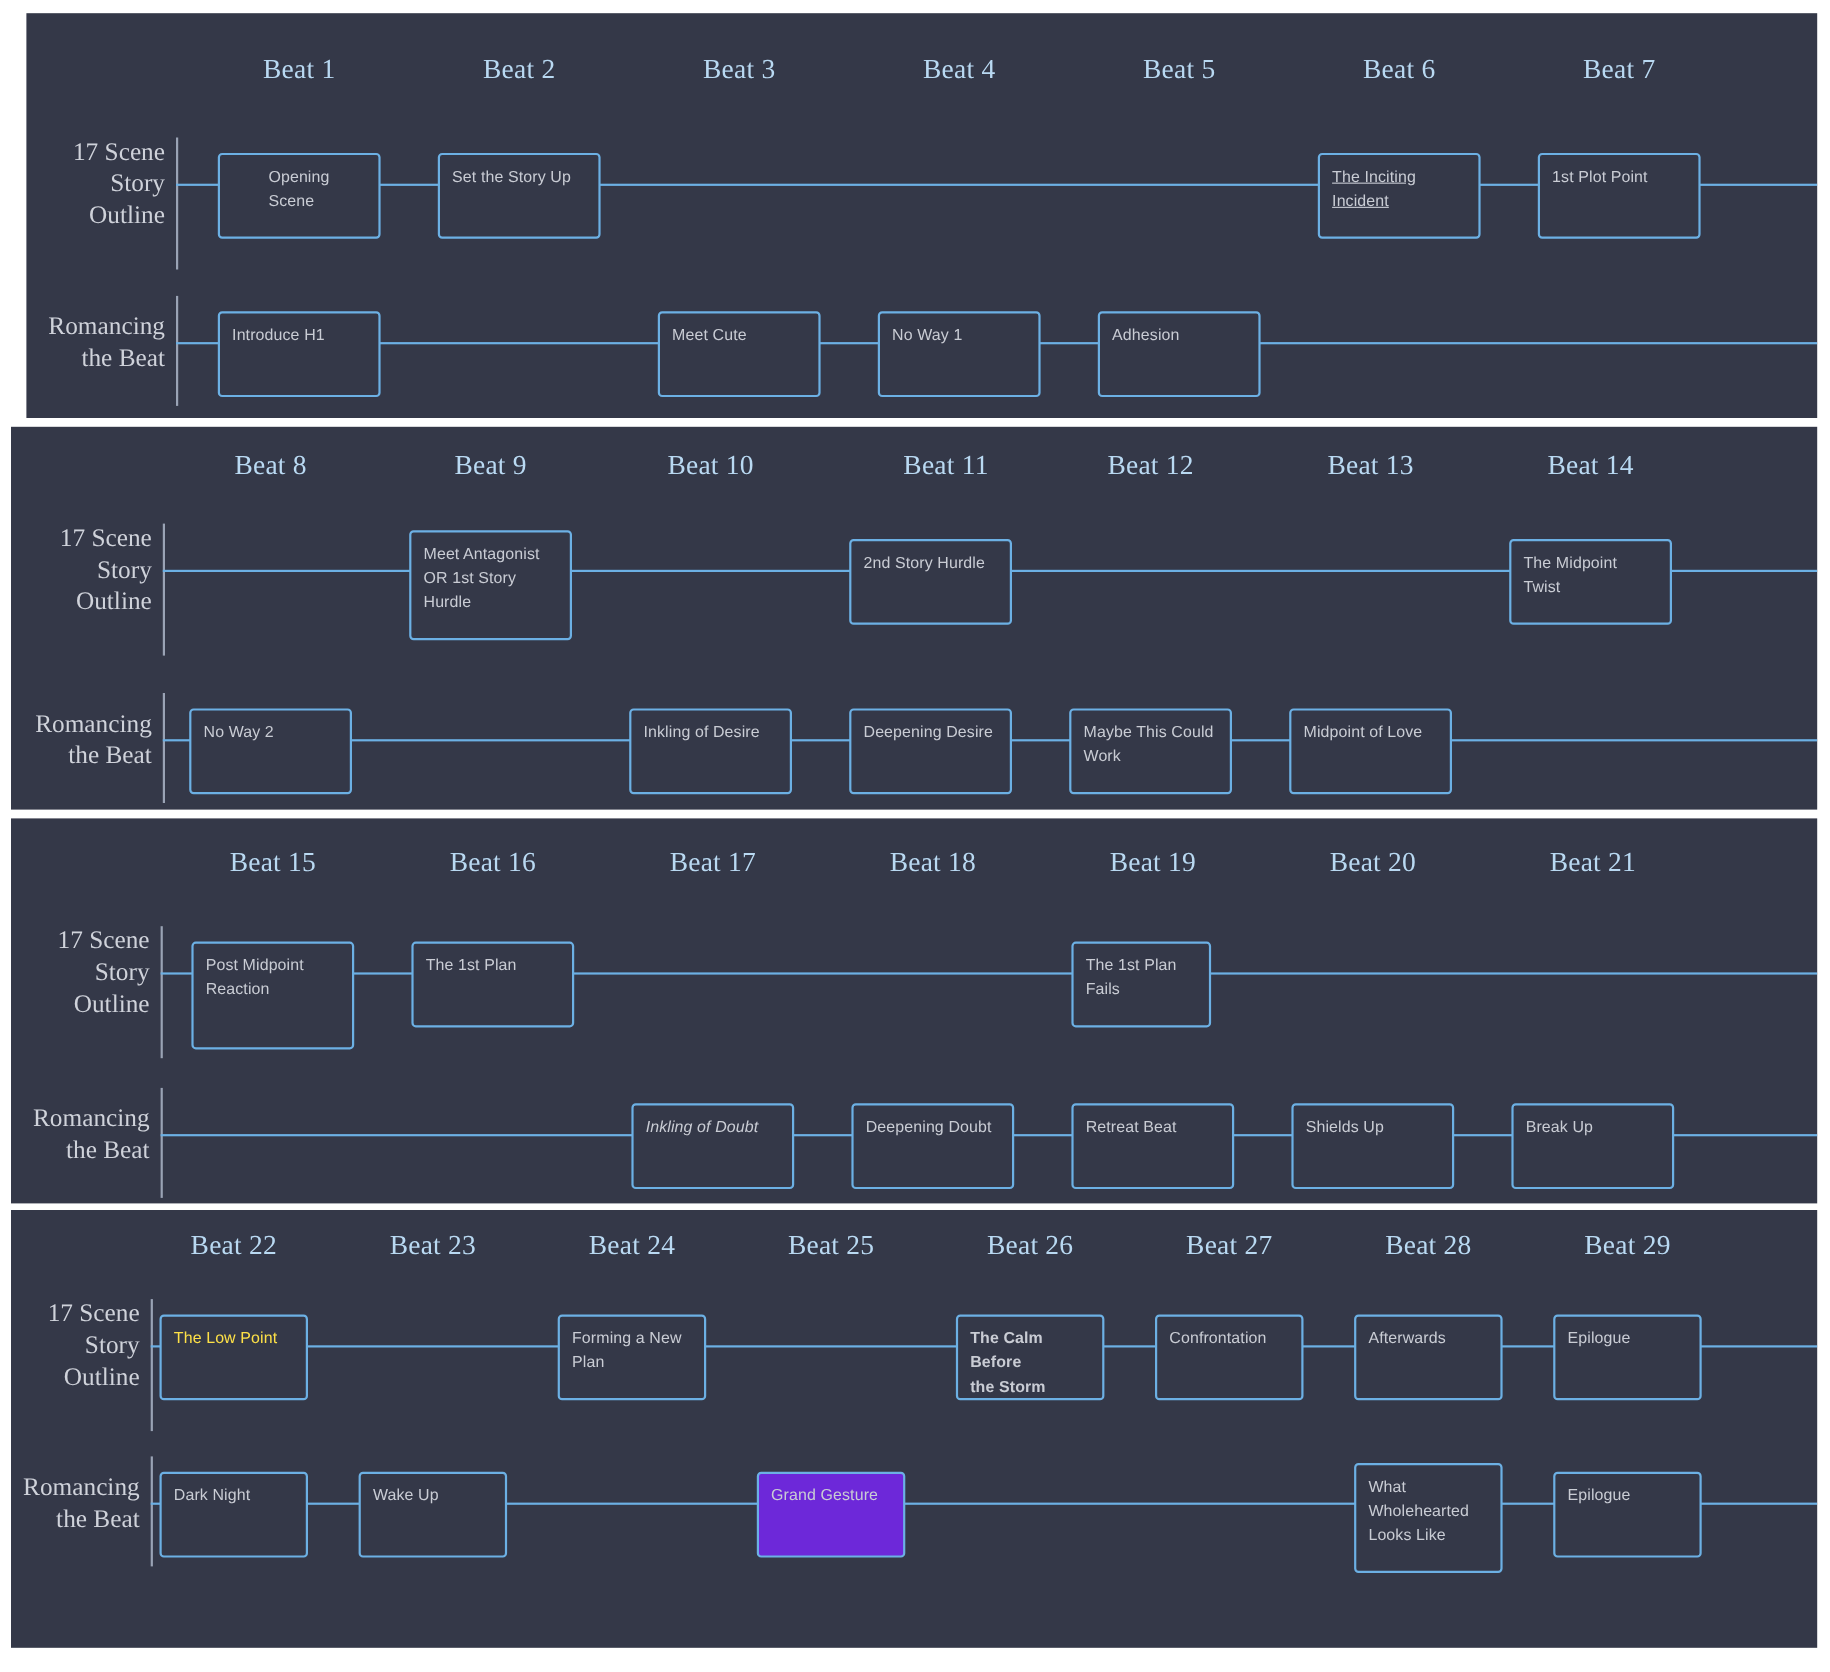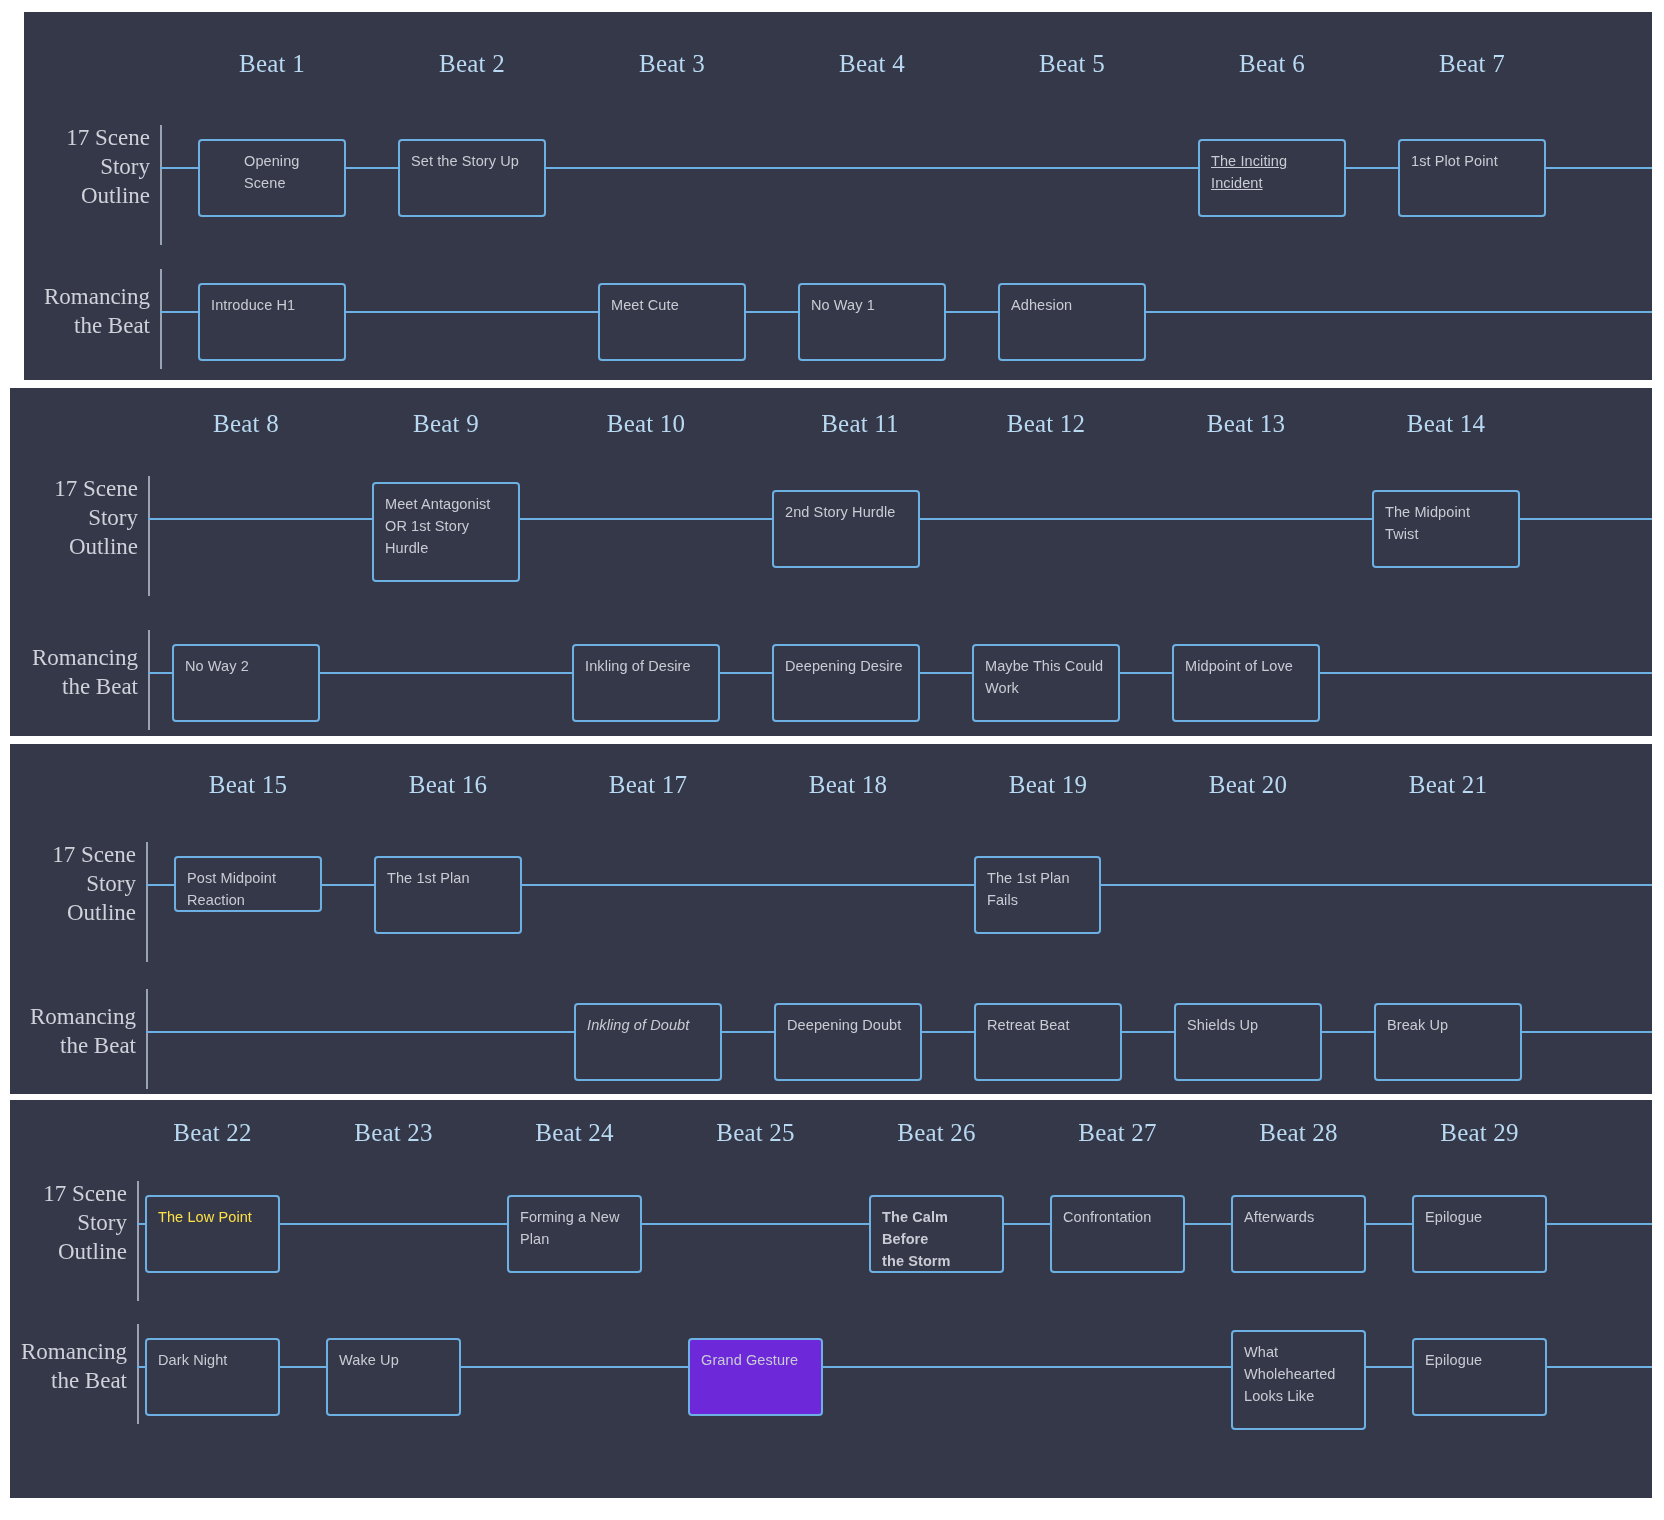--- a/index.html
+++ b/index.html
@@ -135,21 +135,21 @@
       <div class="beat-label" style="left: 638px; top: 27px; color: rgb(185, 217, 242);">Beat 17</div>
       <div class="beat-label" style="left: 838px; top: 27px; color: rgb(185, 217, 242);">Beat 18</div>
       <div class="beat-label" style="left: 1038px; top: 27px; color: rgb(185, 217, 242);">Beat 19</div>
       <div class="beat-label" style="left: 1238px; top: 27px; color: rgb(185, 217, 242);">Beat 20</div>
       <div class="beat-label" style="left: 1438px; top: 27px; color: rgb(185, 217, 242);">Beat 21</div>
       <div class="row-label" style="width: 230px; left: -104px; top: 96px; color: rgb(207, 210, 218);">17 Scene
 Story
 Outline</div>
       <div class="axis-tick" style="left: 136px; top: 98px; height: 120px; background: rgb(154, 163, 181);"></div>
       <div class="track" style="left: 136px; top: 140px; width: 1506px; background: rgb(108, 176, 228);"></div>
-      <div class="beat-box" style="left: 164px; width: 148px; height: 56px; top: 112px; border-color: rgb(108, 176, 228); background: rgb(52, 56, 72); color: rgb(201, 204, 212);">Post Midpoint
+      <div class="beat-box" style="left: 164px; width: 148px; height: 98px; top: 112px; border-color: rgb(108, 176, 228); background: rgb(52, 56, 72); color: rgb(201, 204, 212);">Post Midpoint
 Reaction</div>
       <div class="beat-box" style="left: 364px; width: 148px; height: 78px; top: 112px; border-color: rgb(108, 176, 228); background: rgb(52, 56, 72); color: rgb(201, 204, 212);">The 1st Plan</div>
       <div class="beat-box" style="left: 964px; width: 127px; height: 78px; top: 112px; border-color: rgb(108, 176, 228); background: rgb(52, 56, 72); color: rgb(201, 204, 212);">The 1st Plan Fails</div>
       <div class="row-label" style="width: 230px; left: -104px; top: 258px; color: rgb(207, 210, 218);">Romancing
 the Beat</div>
       <div class="axis-tick" style="left: 136px; top: 245px; height: 100px; background: rgb(154, 163, 181);"></div>
       <div class="track" style="left: 136px; top: 287px; width: 1506px; background: rgb(108, 176, 228);"></div>
       <div class="beat-box" style="left: 564px; width: 148px; height: 78px; top: 259px; border-color: rgb(108, 176, 228); background: rgb(52, 56, 72); color: rgb(201, 204, 212); font-style: italic;">Inkling of Doubt</div>
       <div class="beat-box" style="left: 764px; width: 148px; height: 78px; top: 259px; border-color: rgb(108, 176, 228); background: rgb(52, 56, 72); color: rgb(201, 204, 212);">Deepening Doubt</div>
       <div class="beat-box" style="left: 964px; width: 148px; height: 78px; top: 259px; border-color: rgb(108, 176, 228); background: rgb(52, 56, 72); color: rgb(201, 204, 212);">Retreat Beat</div>

